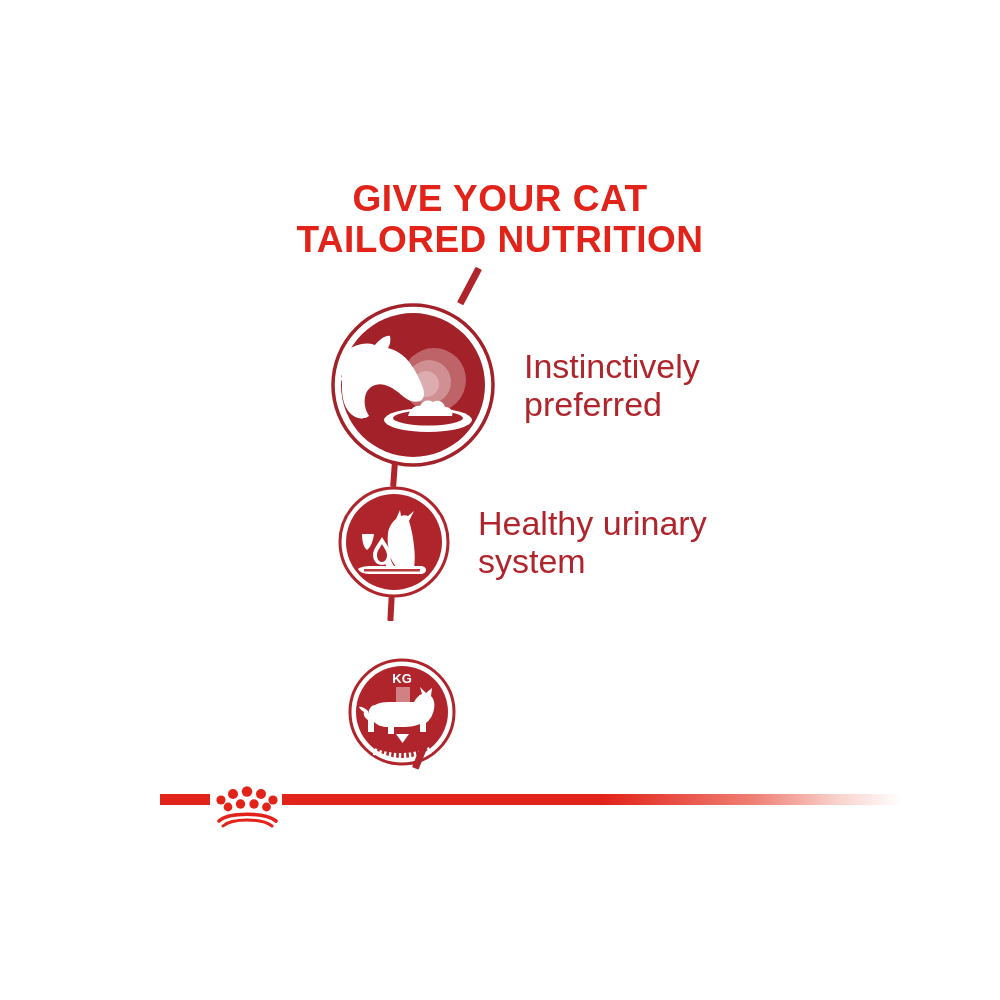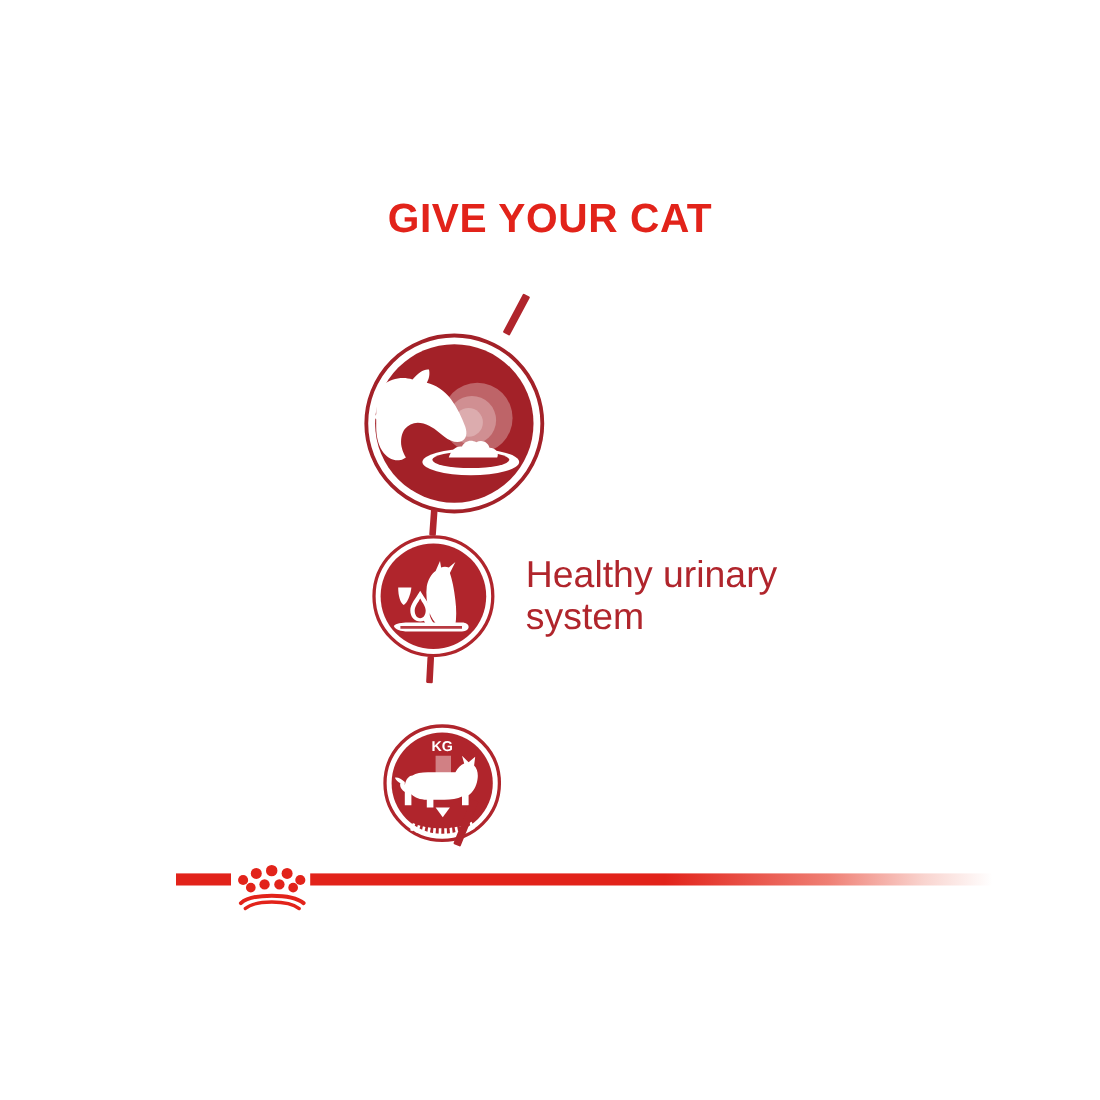--- a/index.html
+++ b/index.html
@@ -128,20 +128,21 @@
     top: 0px;
   }
 </style>
 </head>
 <body>
 
 <div id="poster">
 
   <div id="headline">
     <span class="hl-line">GIVE YOUR CAT</span>
+    <span class="hl-line">TAILORED NUTRITION</span>
   </div>
 
   <div class="connector" id="connector-top"></div>
 
   <div class="benefit-row" id="row-1">
     <div class="badge-wrap">
       <svg class="badge-svg" width="166" height="166" viewBox="0 0 166 166">
 
         <circle cx="83" cy="83" r="80" fill="none" stroke="#A32128" stroke-width="3.5"></circle>
 
@@ -192,20 +193,22 @@
         <ellipse cx="98" cy="116" rx="35" ry="7.5" fill="#A32128"></ellipse>
 
         <path d="M78 114
                  C 80 107, 85 103, 90 104
                  C 92 99, 98 97, 103 100
                  C 108 97, 114 100, 115 105
                  C 121 105, 124 110, 122 114
                  Z" fill="#ffffff"></path>
       </svg>
     </div>
+    <div class="benefit-label">Instinctively
+preferred</div>
   </div>
 
   <div class="connector" id="connector-1-2"></div>
 
   <div class="benefit-row" id="row-2">
     <div class="badge-wrap">
       <svg class="badge-svg" width="112" height="112" viewBox="0 0 112 112">
         <circle cx="56" cy="56" r="54" fill="none" stroke="#B0252C" stroke-width="3"></circle>
         <circle cx="56" cy="56" r="48" fill="#B0252C"></circle>
 

